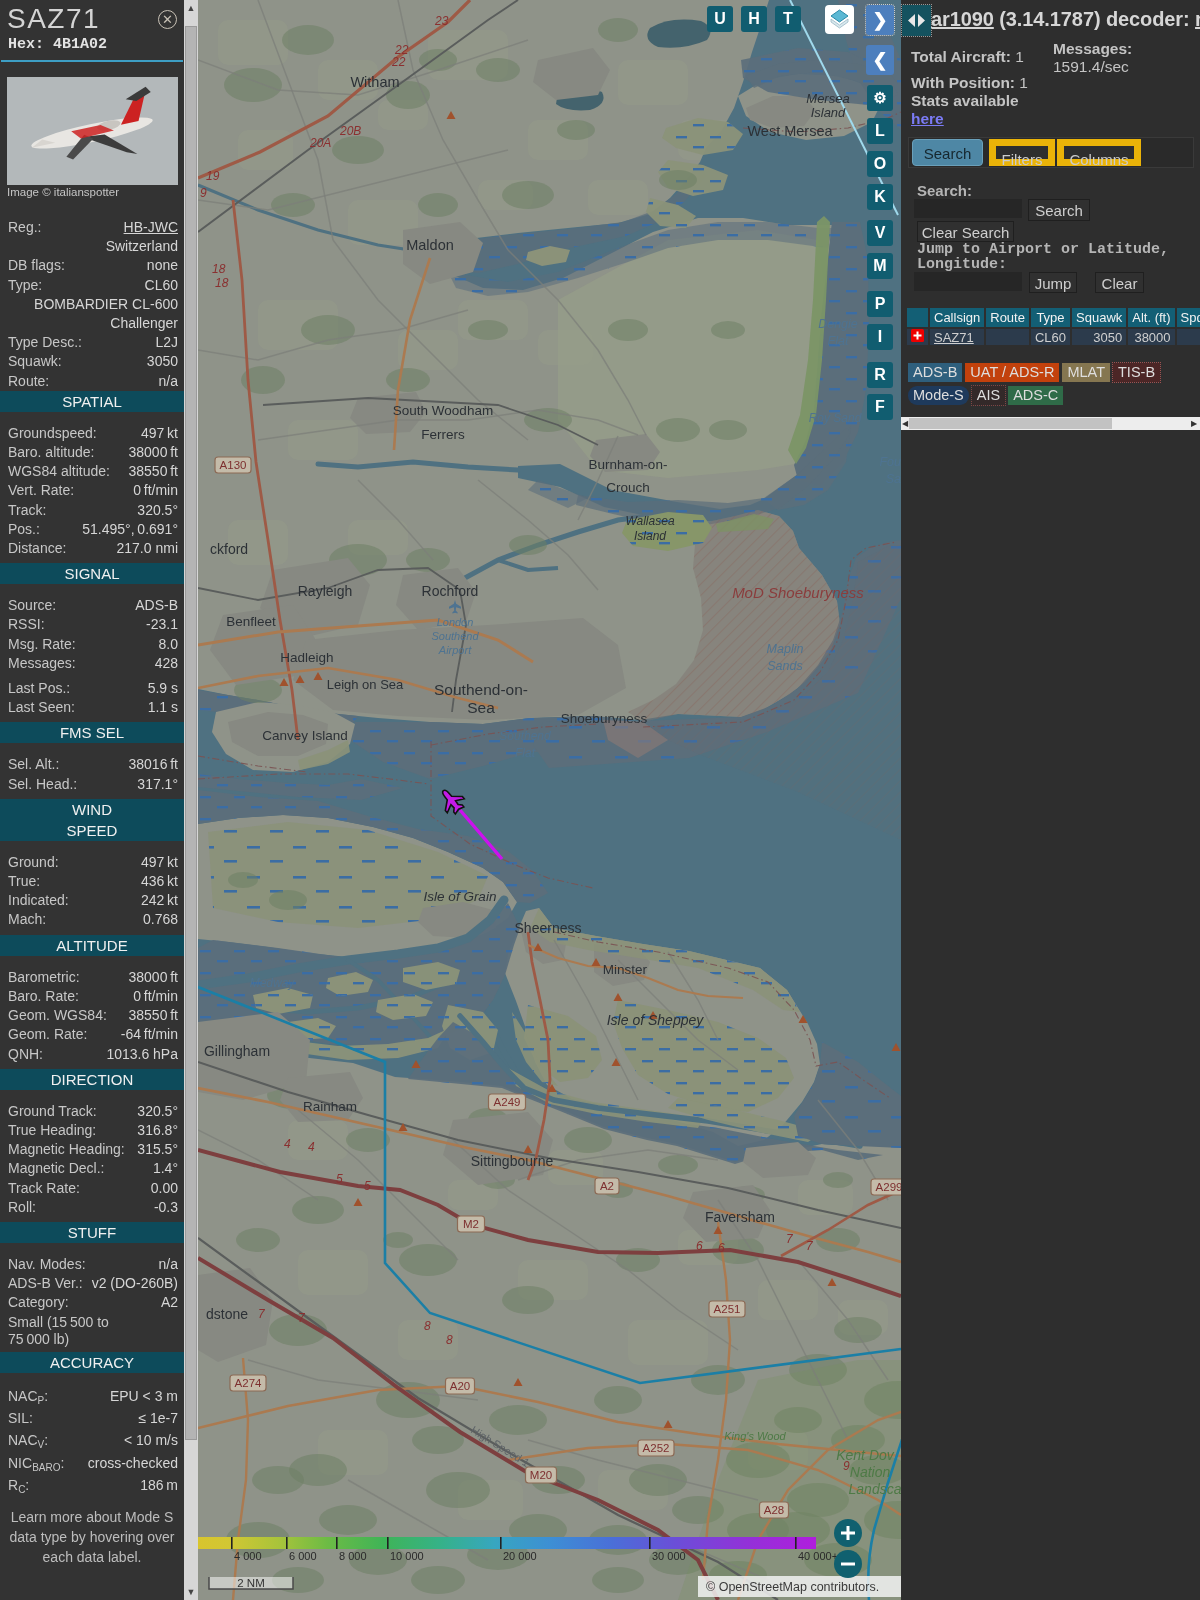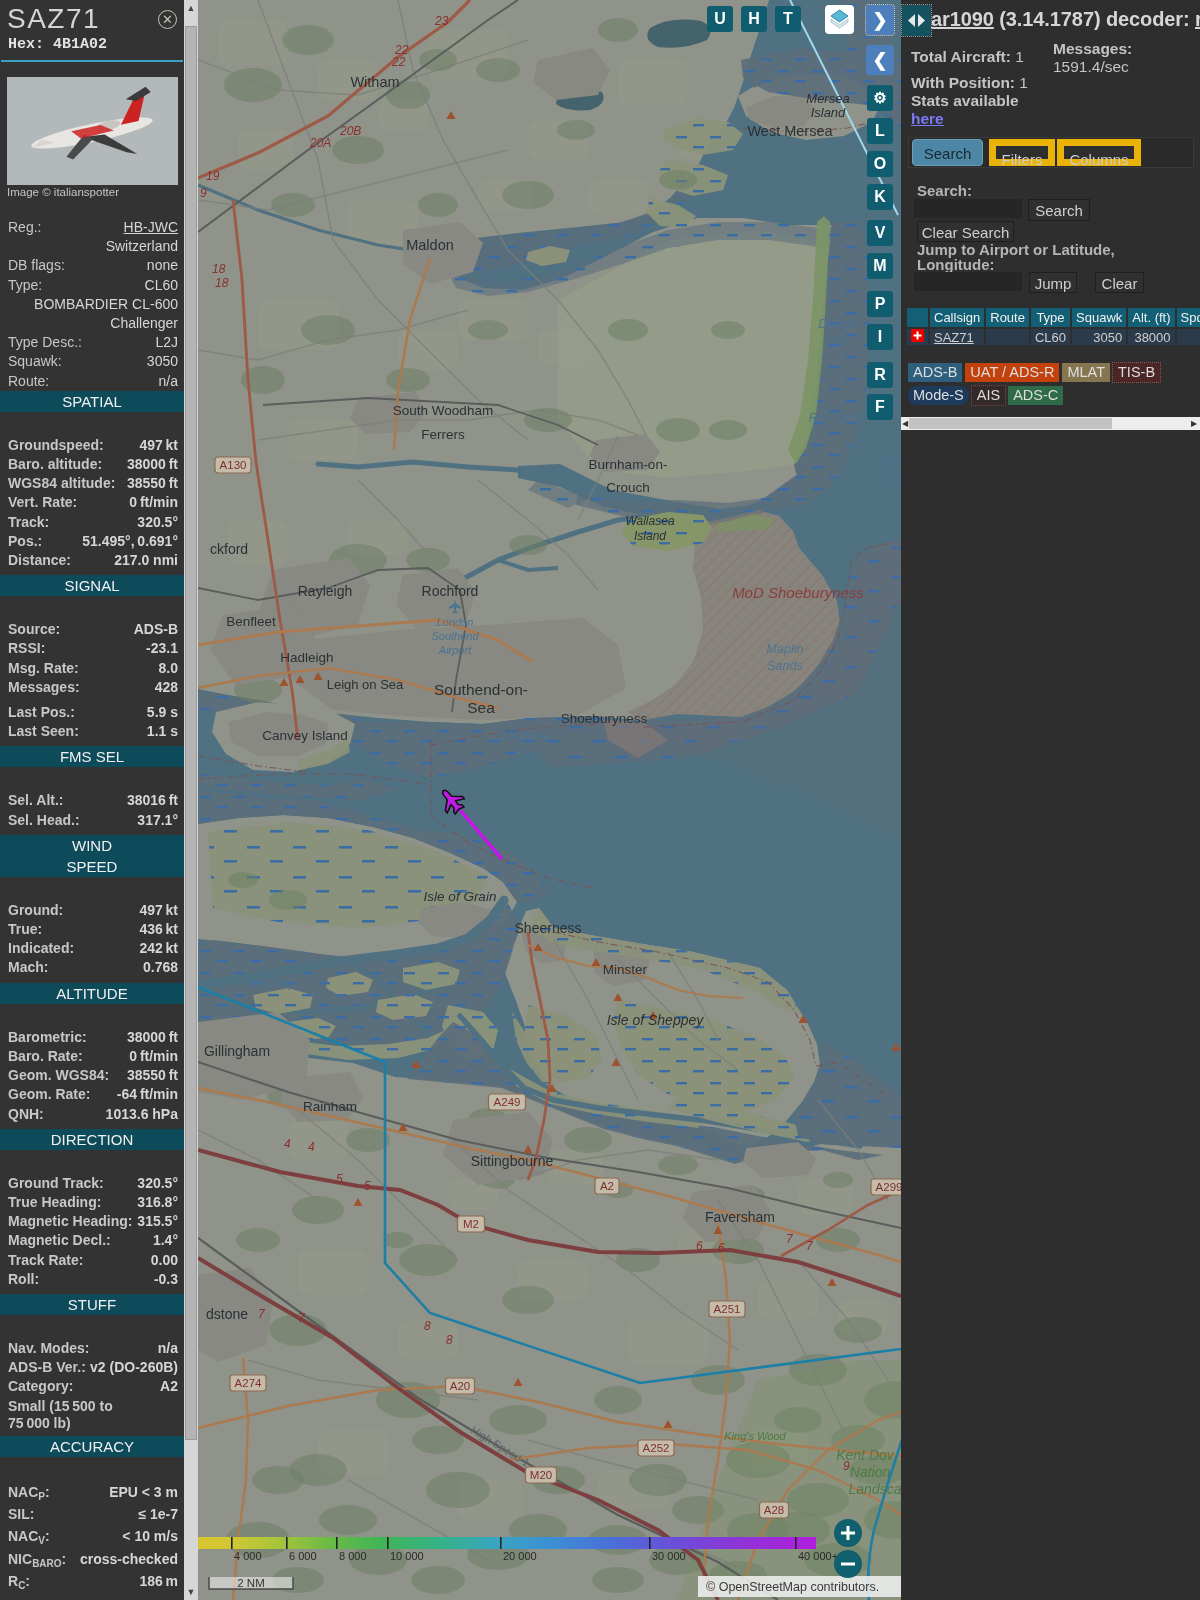--- a/index.html
+++ b/index.html
@@ -15,21 +15,21 @@
   .closex { position:absolute; top:10px; right:7px; width:19px; height:19px; border:1.5px solid #c9c2b6; border-radius:50%; color:#c9c2b6; text-align:center; line-height:17px; font-size:13px; }
   .hr { height:2px; background:#3d9ec4; margin:7px 1px 0 1px; }
   #photo { position:absolute; left:7px; top:77px; width:171px; height:108px; background:#b3b8ba; overflow:hidden; }
   .caption { position:absolute; left:7px; top:186px; font-size:11.5px; color:#c5c5c5; }
   #infoblock { position:absolute; left:0; top:218px; width:184px; }
   .row { display:flex; justify-content:space-between; padding:0 6px 0 8px; font-size:14px; line-height:19.2px; color:#cfcfcf; white-space:nowrap; }
   .row .lab { color:#c7c7c7; }
   .row .val { color:#d6d6d6; text-align:right; }
   .rowr { text-align:right; padding:0 6px 0 8px; font-size:14px; line-height:19.2px; color:#d6d6d6; }
   .sech { background:#0d4b5b; color:#f0f0f0; text-align:center; font-size:15px; height:21px; line-height:21px; }
-  .secbody { padding:24px 0 5px 0;font-weight:bold; }
+  .secbody { padding:12px 0 5px 0; }
   a.l { color:#d6d6d6; text-decoration:underline; }
   sub { font-size:10px; line-height:0; vertical-align:-3px; }
   .footer-note { text-align:center; font-size:14px; line-height:20px; color:#bdbdbd; margin-top:5px; }
   
   #right { position:absolute; left:901px; top:0; width:299px; height:1600px; background:#2e2e2e; color:#c9c9c9; }
   #rtoggle { position:absolute; left:1px; top:5px; width:29px; height:31px; background:#14525f; color:#eee; text-align:center; line-height:31px; font-size:13px; outline:1px dotted #999; }
   .rhead { padding:8px 0 0 30px; font-size:20px; font-weight:bold; color:#d6d6d6; white-space:nowrap; letter-spacing:-0.1px; }
   .rhead a { color:#d6d6d6; text-decoration:underline; }
   .rstat { position:absolute; font-weight:bold; font-size:15.5px; color:#c4c4c4; }
   .rstat .n { font-weight:normal; }
@@ -836,21 +836,21 @@
   <div id="tabbar">
     <div class="tab active" style="left:3px; width:71px;">Search</div>
     <div class="tab idle" style="left:80px; width:66px;">Filters</div>
     <div class="tab idle" style="left:148px; width:84px;">Columns</div>
   </div>
 
   <div class="rlabel" style="position:absolute; left:16px; top:182px;">Search:</div>
   <div class="rinput" style="left:13px; top:199px;"></div>
   <div class="rbtn" style="left:127px; top:199px; width:62px; height:22px; line-height:22px;">Search</div>
   <div class="rbtn" style="left:16px; top:221px; width:97px; height:21px; line-height:21px;">Clear Search</div>
-  <div class="rlabel" style="position:absolute; left:16px; top:242px; line-height:15px;">Jump to Airport or Latitude,<br>Longitude:</div>
+  <div class="rlabel" style="position:absolute; left:16px; top:242px; line-height:15px;font-family:Liberation Mono, monospace;">Jump to Airport or Latitude,<br>Longitude:</div>
   <div class="rinput" style="left:13px; top:272px;"></div>
   <div class="rbtn" style="left:128px; top:272px; width:48px; height:21px; line-height:21px;">Jump</div>
   <div class="rbtn" style="left:194px; top:272px; width:49px; height:21px; line-height:21px;">Clear</div>
 
   <table id="actable">
     <tbody>
           <tr>
       <th style="width:13px;">&nbsp;</th>
       <th style="width:43px;">Callsign</th>
       <th style="width:31px;">Route</th>

